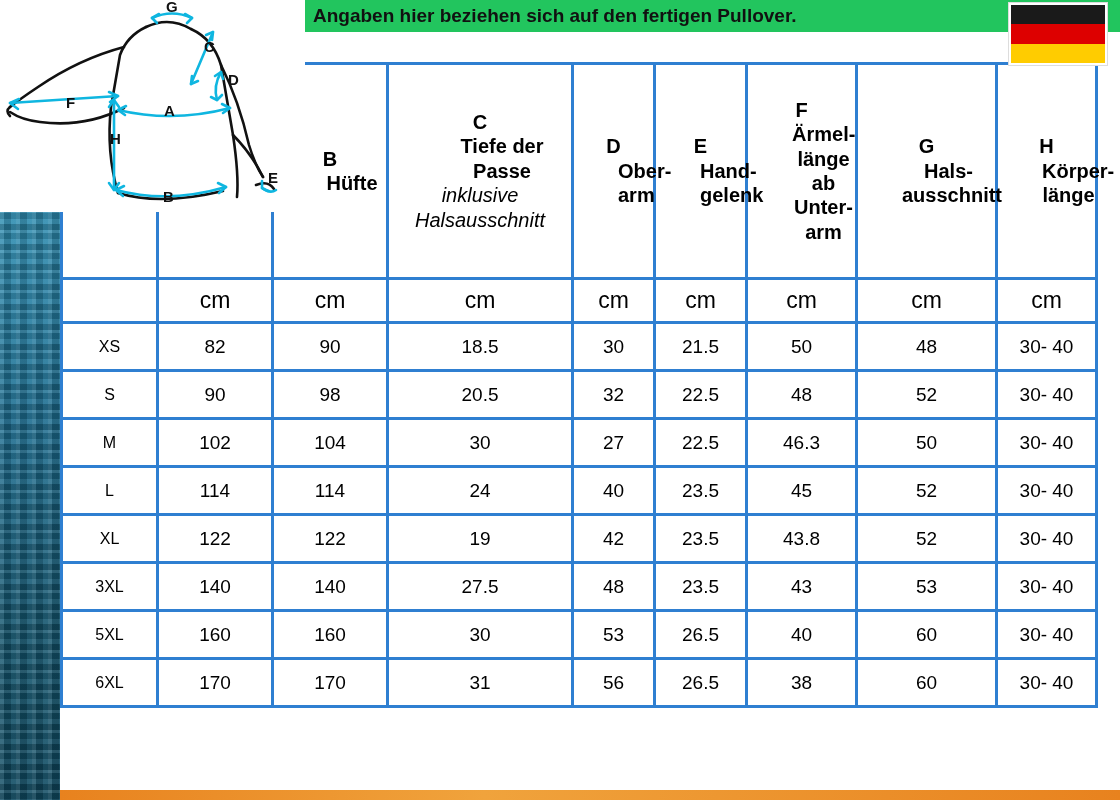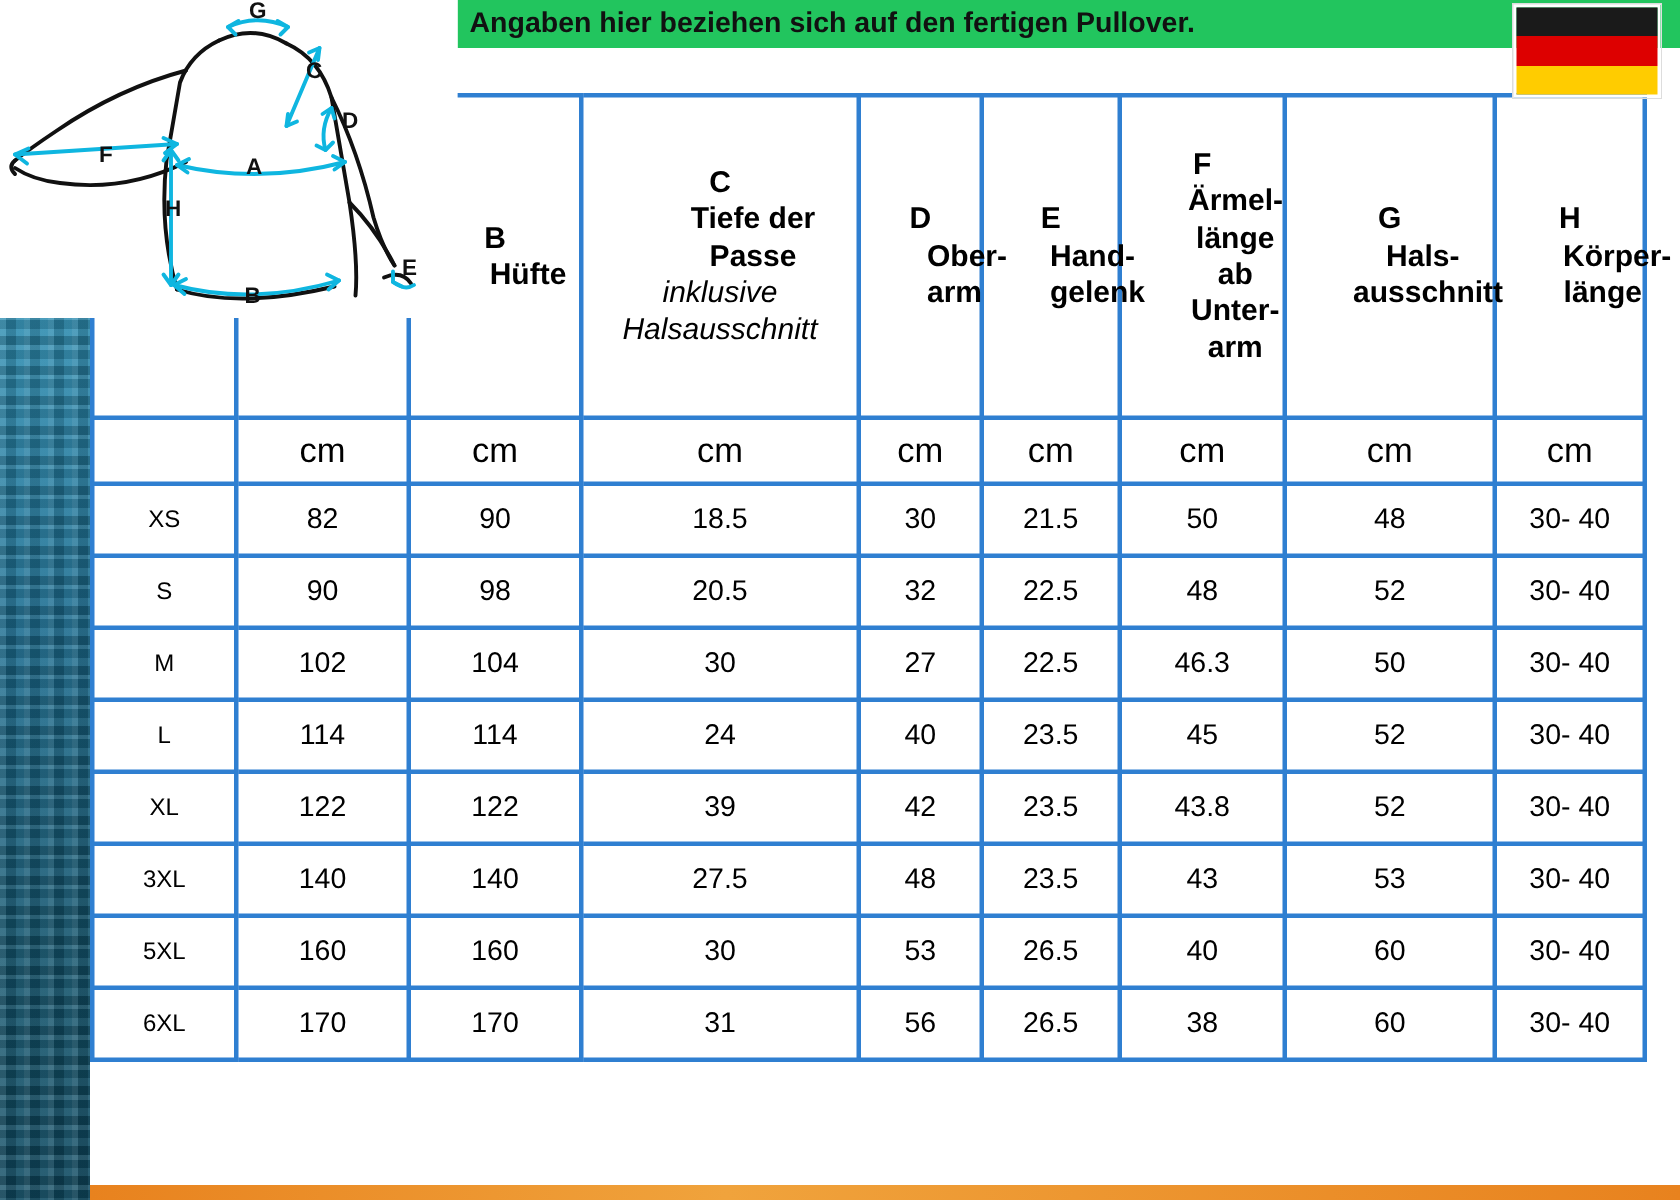--- a/index.html
+++ b/index.html
@@ -364,21 +364,21 @@
             <td>40</td>
             <td>23.5</td>
             <td>45</td>
             <td>52</td>
             <td>30- 40</td>
           </tr>
           <tr>
             <td class="size-cell">XL</td>
             <td>122</td>
             <td>122</td>
-            <td>39</td>
+            <td>19</td>
             <td>42</td>
             <td>23.5</td>
             <td>43.8</td>
             <td>52</td>
             <td>30- 40</td>
           </tr>
           <tr>
             <td class="size-cell">3XL</td>
             <td>140</td>
             <td>140</td>

